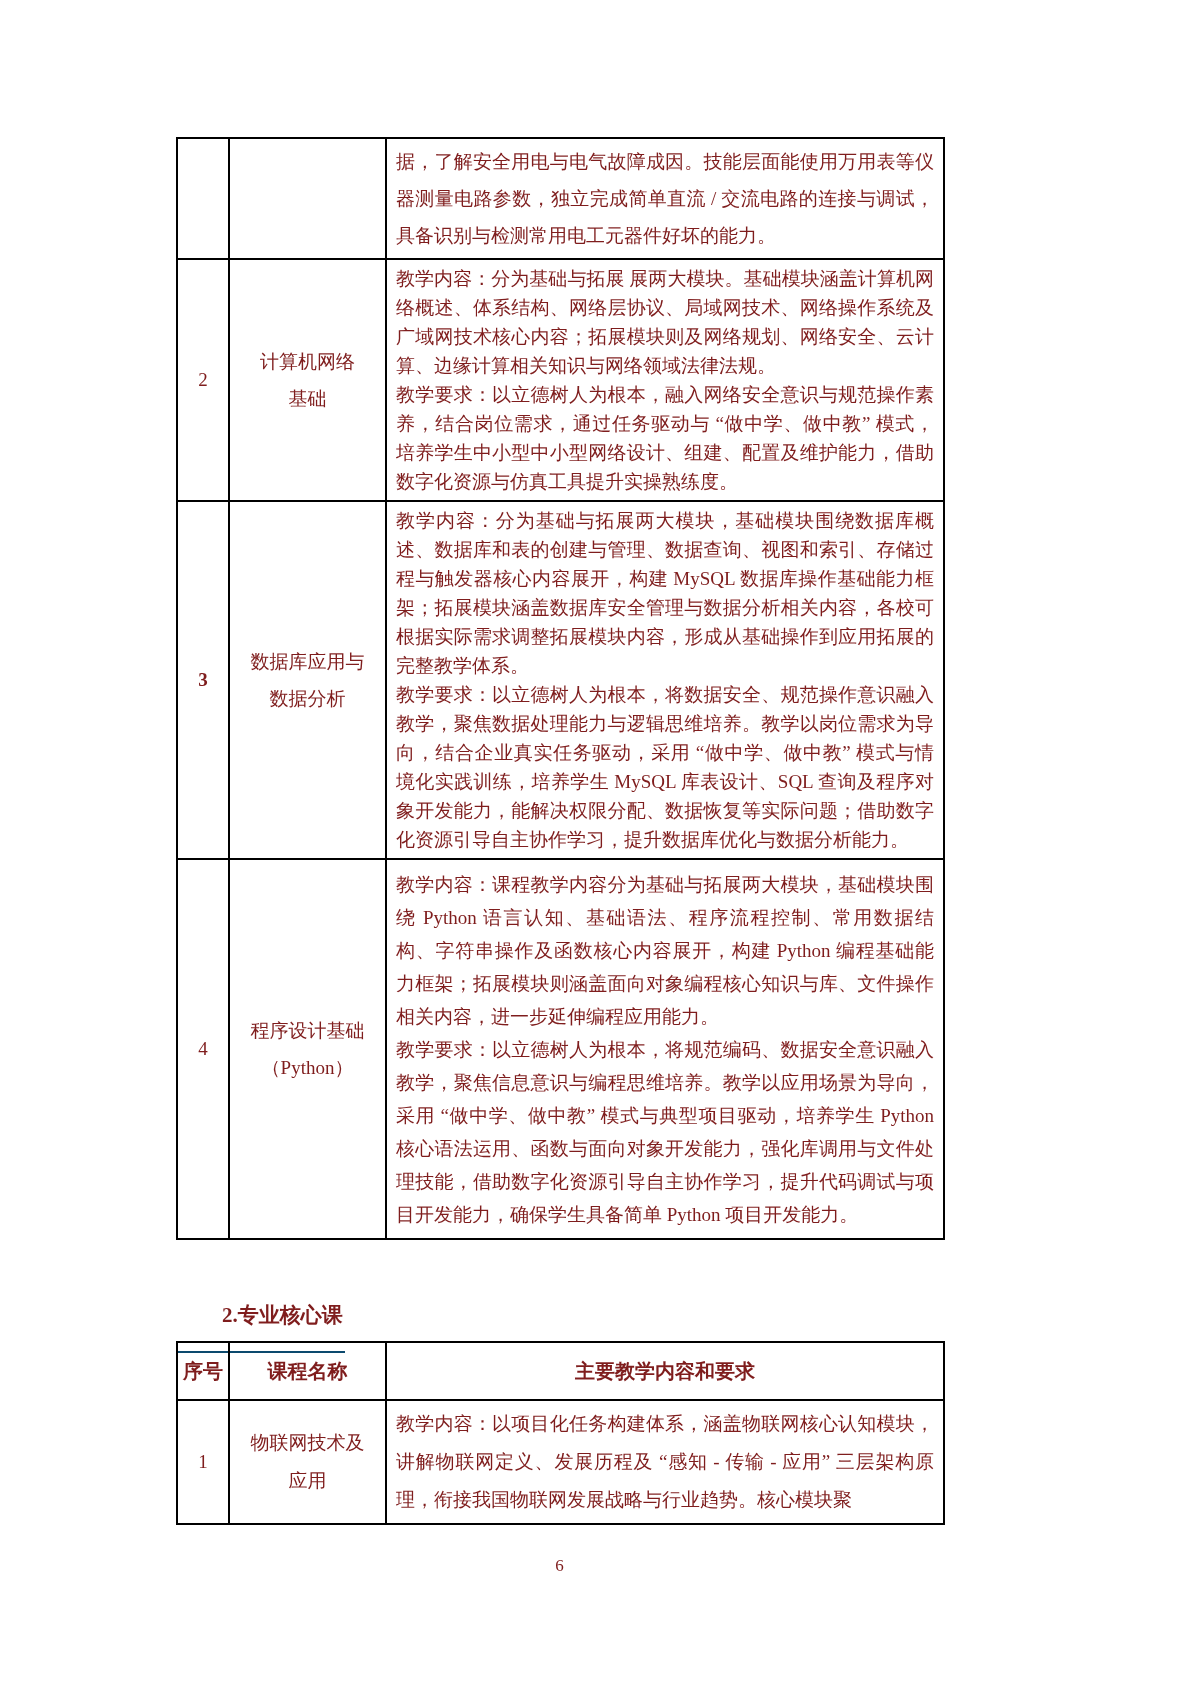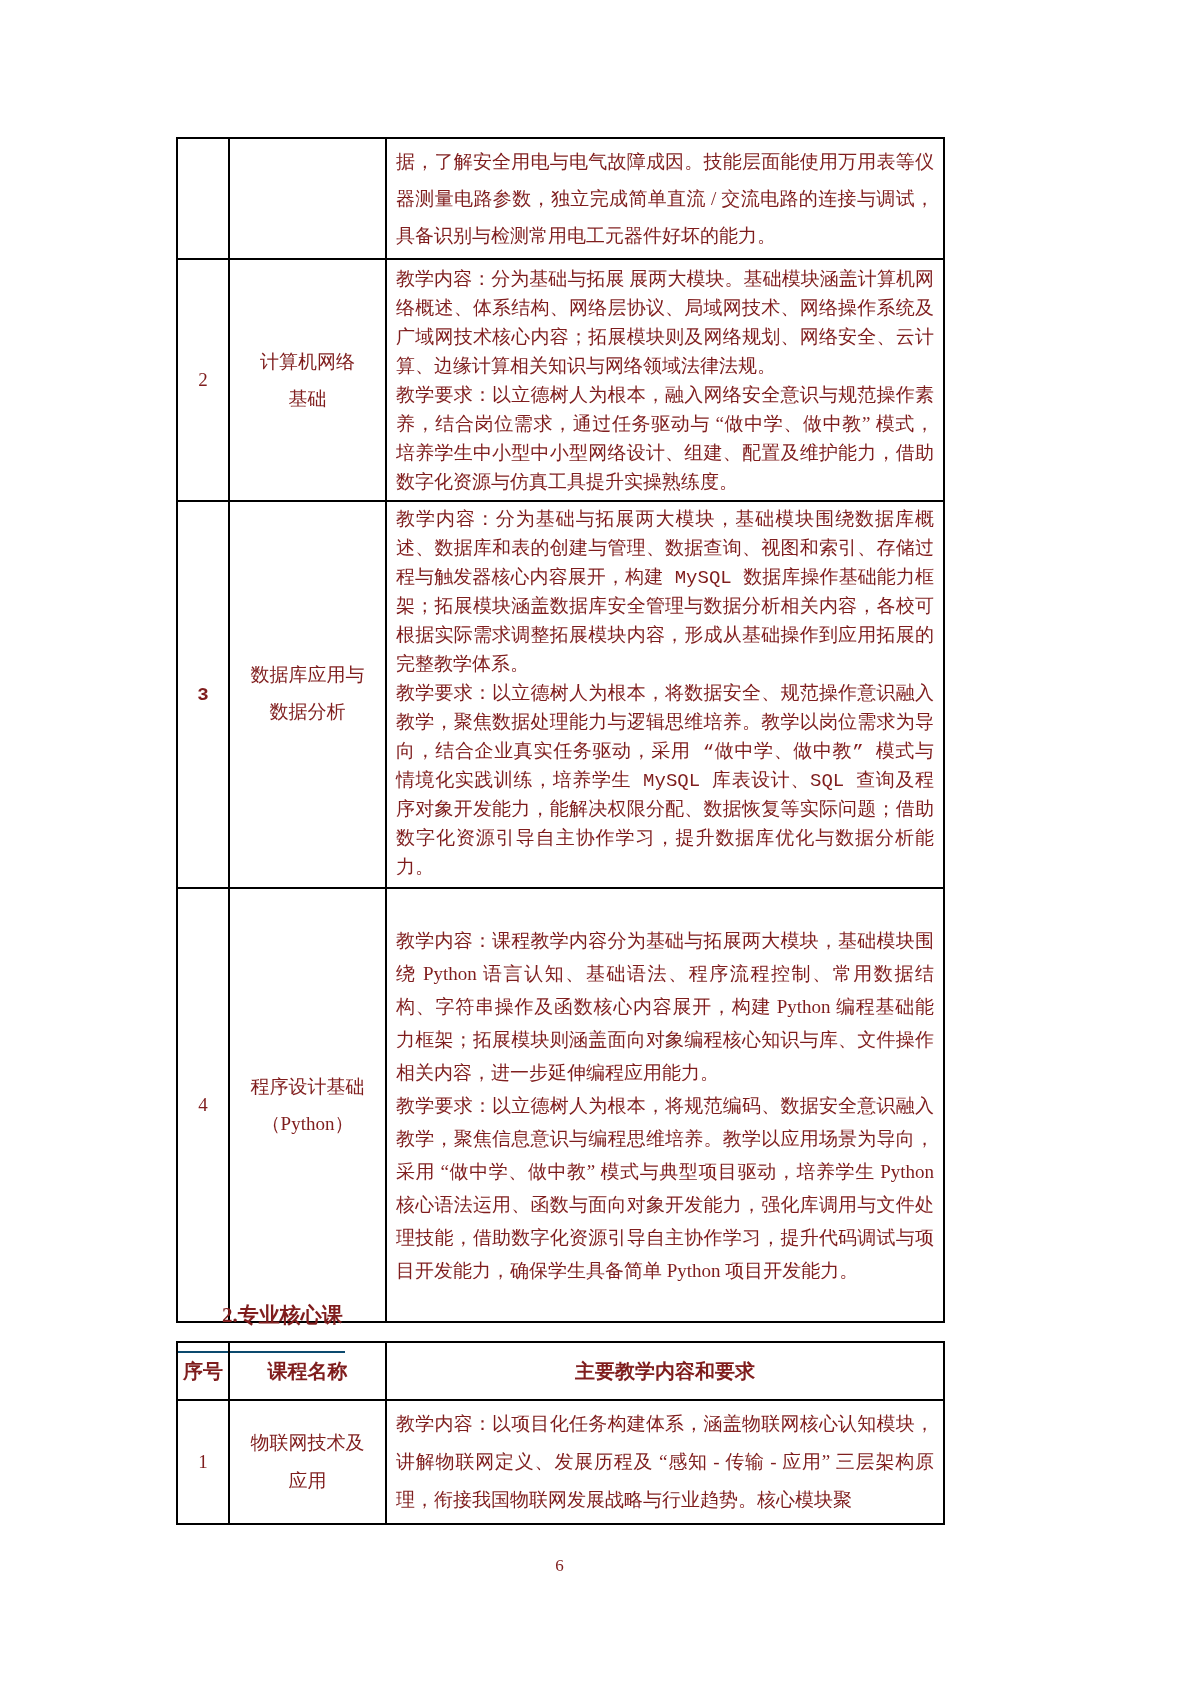--- a/index.html
+++ b/index.html
@@ -48,23 +48,23 @@
   }
   td.body-cell p {
     margin: 0;
     text-align: justify;
     text-justify: inter-ideograph;
   }
   tr.r0 td { height: 110px; }
   tr.r0 td.body-cell { line-height: 37px; }
   tr.r1 td { height: 234px; }
   tr.r1 td.body-cell { line-height: 29px; }
-  tr.r2 td { height: 285px; font-family: Liberation Mono, monospace; }
+  tr.r2 td { height: 285px; }
   tr.r2 td.body-cell { line-height: 29px; }
-  tr.r3 td { height: 434px; }
+  tr.r3 td { height: 380px; }
   tr.r3 td.body-cell { line-height: 33px; }
   tr.t2r1 td { height: 117px; }
   tr.t2r1 td.body-cell { line-height: 38px; }
   tr.t2r1 td.name-cell { line-height: 38px; border-radius: 26px; }
   td.bold-num { font-weight: bold; }
   .section-heading {
     position: absolute;
     top: 1298px;
     left: 176px;
     font-size: 21px;

